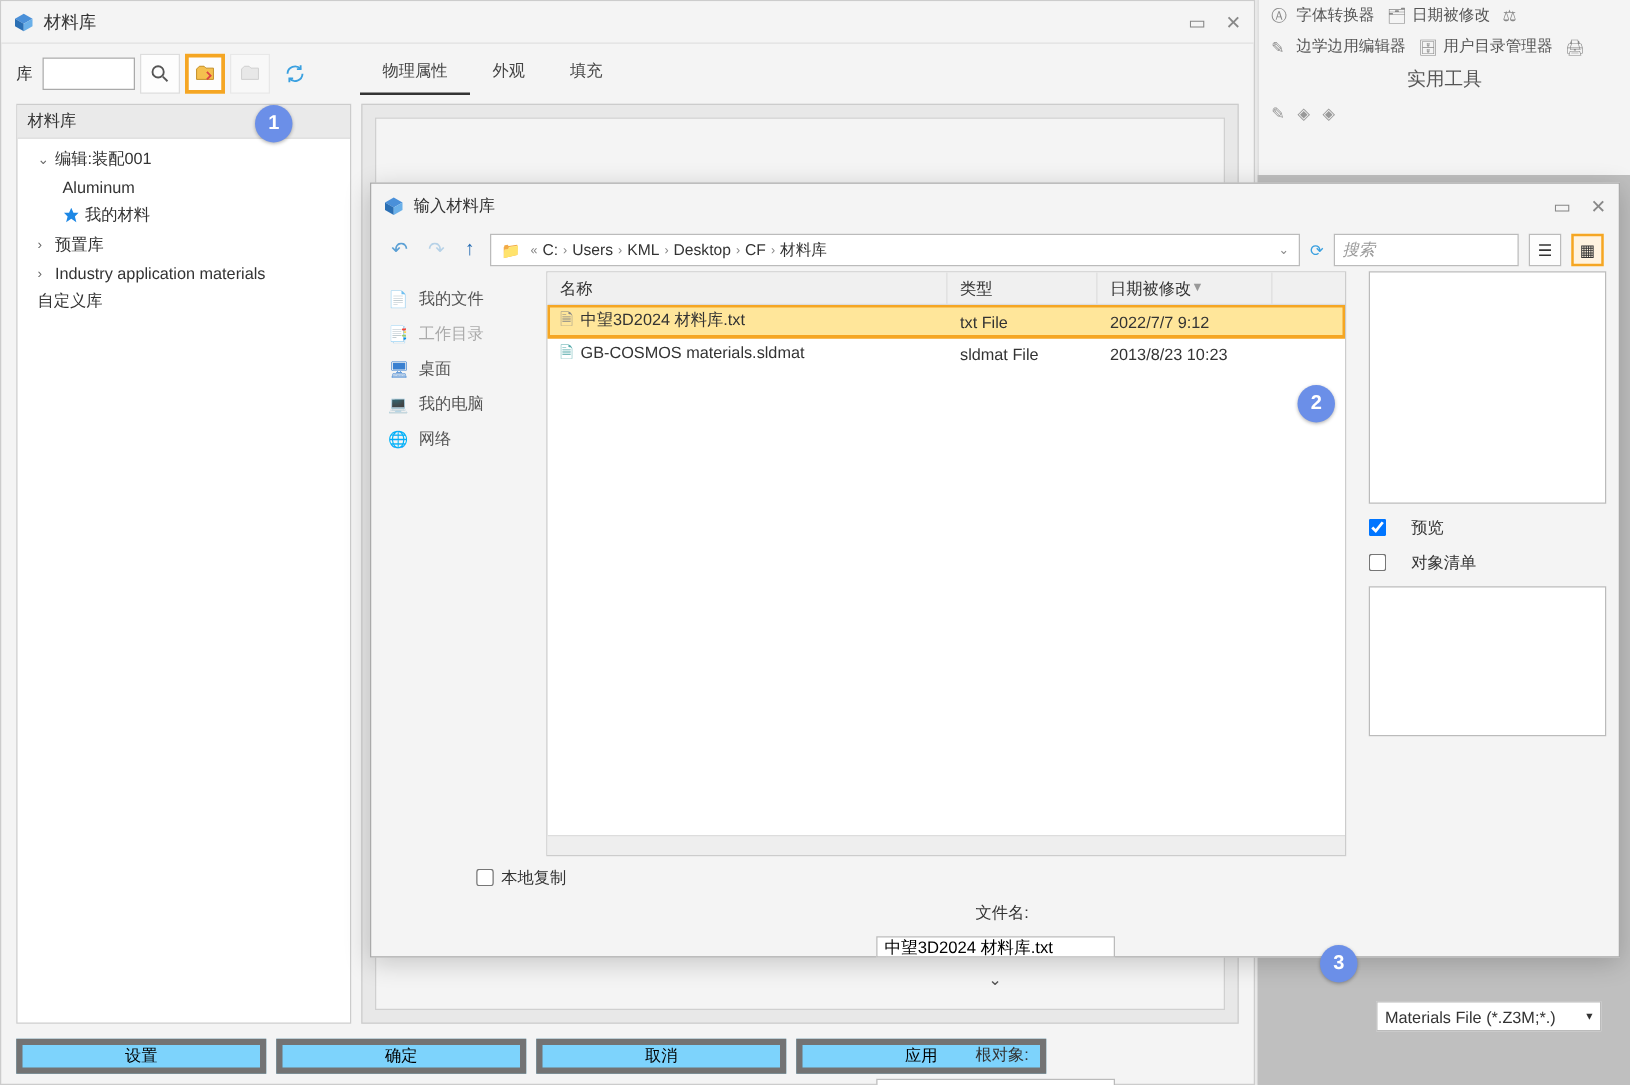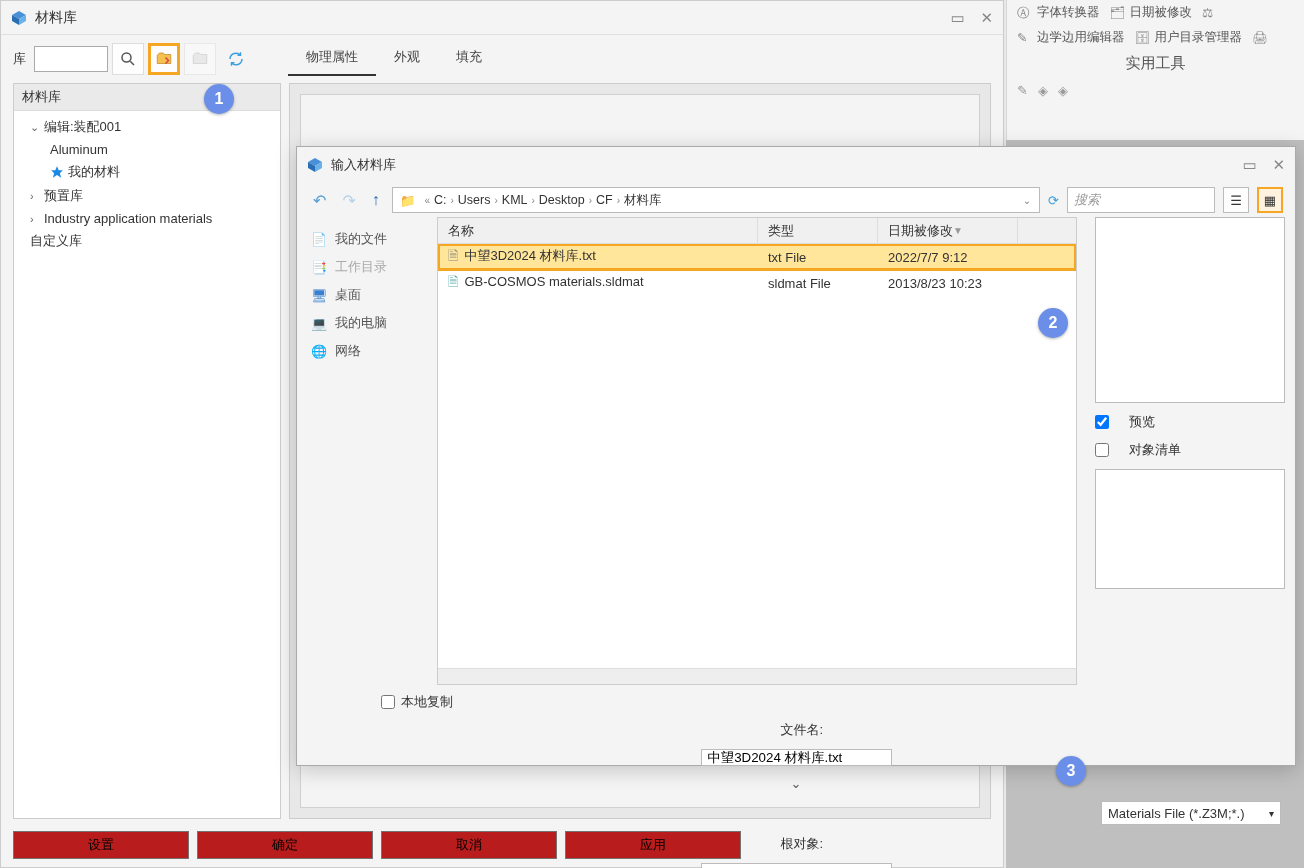--- a/index.html
+++ b/index.html
@@ -30,21 +30,21 @@
 
 .right-panel { flex: 1; margin: 0 12px 4px 4px; display: flex; flex-direction: column; }
 .tabs { display: flex; height: 34px; align-items: flex-end; gap: 0; padding-left: 12px; }
 .tab { padding: 8px 18px; cursor: pointer; color: #444; border-bottom: 2px solid transparent; }
 .tab.active { border-bottom: 2px solid #333; font-weight: 500; }
 .content-area { flex: 1; background: #e8e8e8; border: 1px solid #ccc; margin-top: 0; padding: 10px; }
 .inner-canvas { width: 100%; height: 100%; background: #f4f4f4; border: 1px solid #d0d0d0; }
 
 .footer-label-row { height: 32px; background: #eee; border: 1px solid #ccc; margin: 4px 12px; display: flex; align-items: center; justify-content: center; }
 .bottom-buttons { height: 44px; display: flex; align-items: center; justify-content: flex-start; padding: 0 12px; gap: 8px; }
-.bottom-buttons button { width: 176px; height: 28px; background: #b91c1c; border: 1px solid #737373; cursor: pointer; font-family: inherit; font-size: 13px; }
+.bottom-buttons button { width: 200px; height: 28px; background: #7dd3fc; border: 5px solid #737373; cursor: pointer; font-family: inherit; font-size: 13px; }
 
 
 .side-tools { position: absolute; right: 0; top: 0; width: 298px; background: #f4f4f4; border-left: 1px solid #d8d8d8; height: 140px; }
 .side-tools .row { display: flex; padding: 4px 10px; gap: 10px; align-items: center; }
 .side-tools .tool-item { display: flex; align-items: center; gap: 4px; color: #555; cursor: pointer; font-size: 12.5px; }
 .side-tools .tool-item .ico { width: 16px; height: 16px; color: #888; }
 .side-tools .center-lbl { text-align: center; width: 100%; color: #555; padding: 4px 0; font-size: 15px; }
 .side-tools .icon-row { display: flex; padding: 6px 10px; gap: 10px; }
 .side-tools .icon-row span { color: #999; cursor: pointer; }
 

